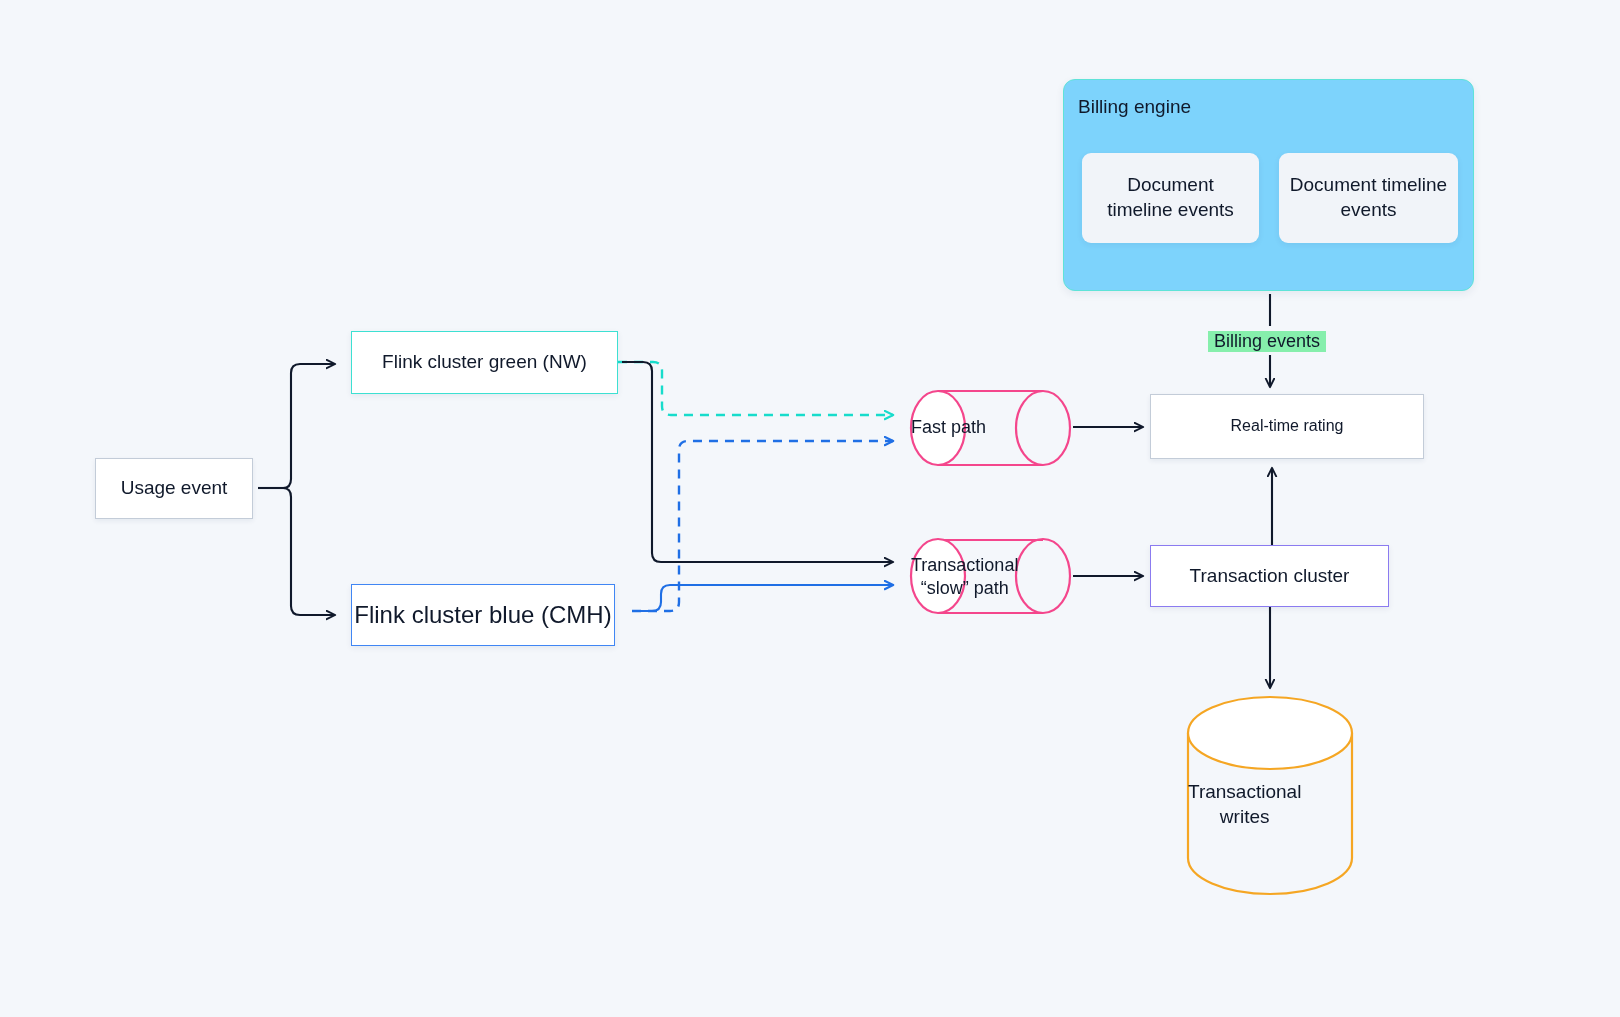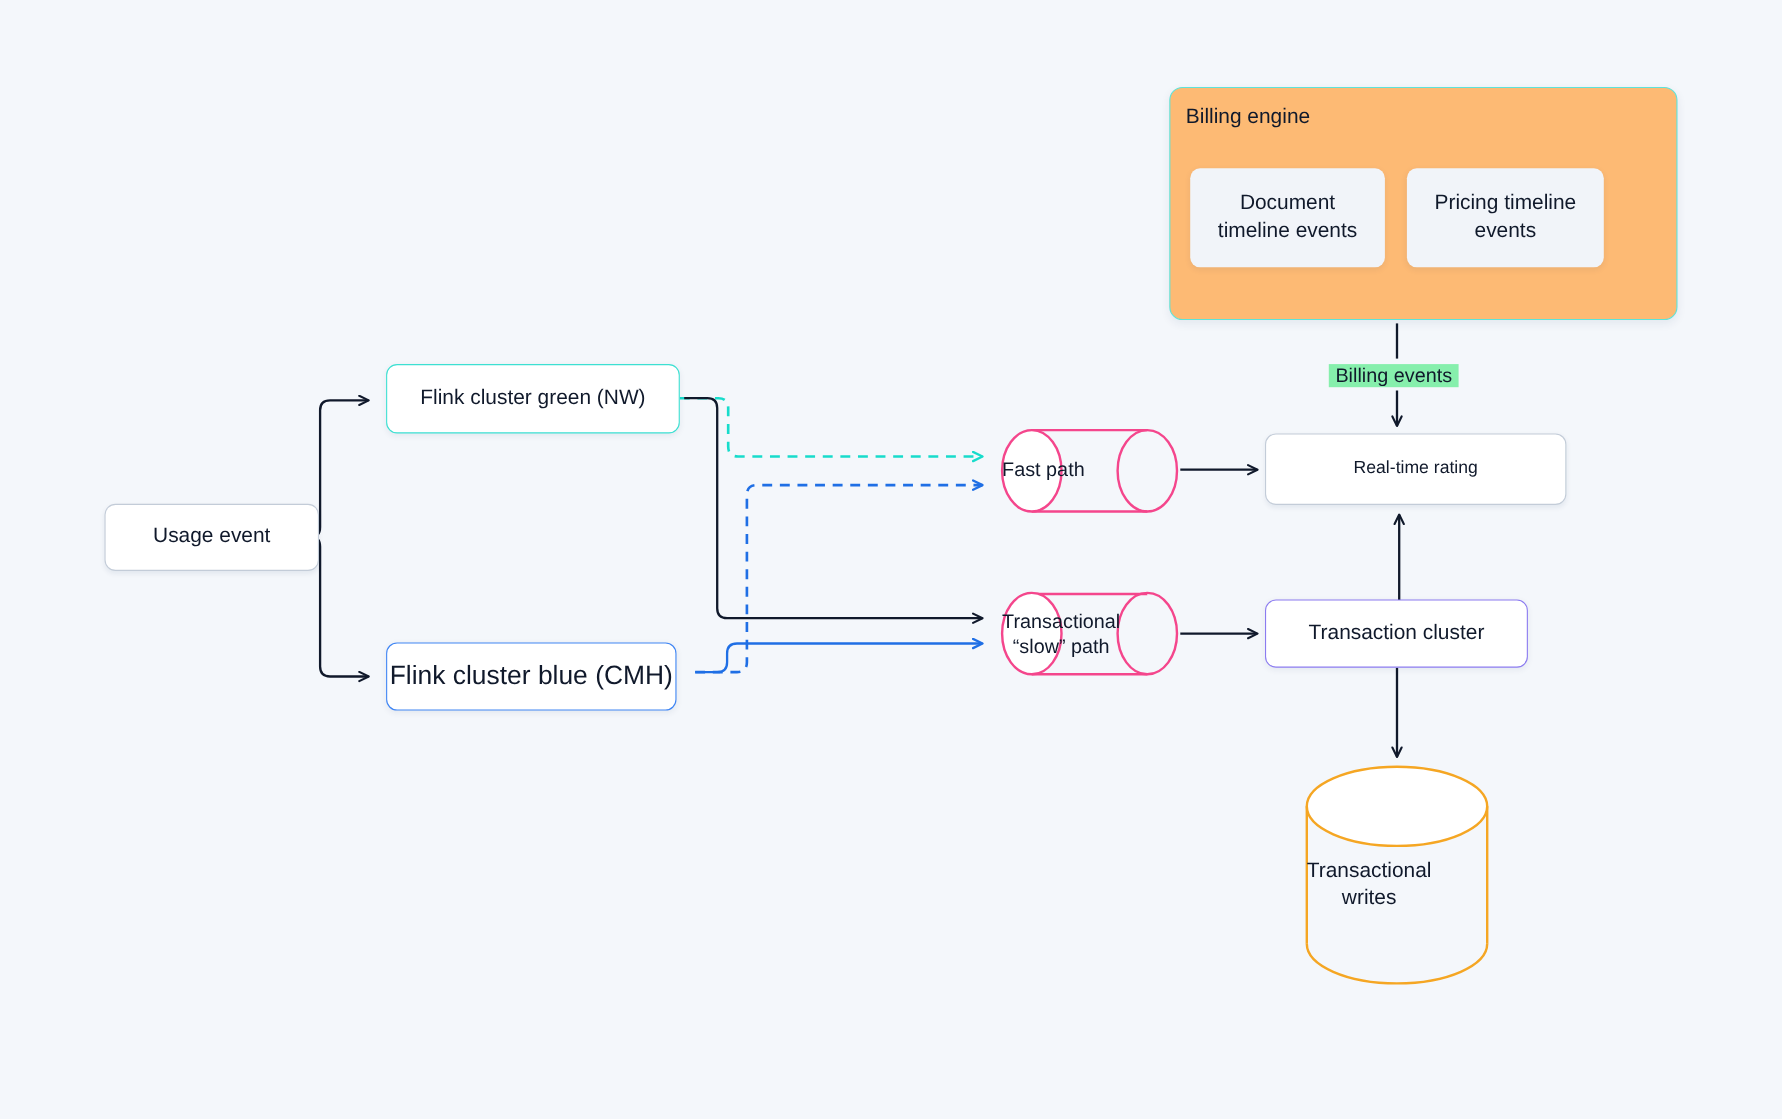--- a/index.html
+++ b/index.html
@@ -29,21 +29,21 @@
     pointer-events: none;
   }
   .node {
     position: absolute;
     box-sizing: border-box;
     display: flex;
     align-items: center;
     justify-content: center;
     text-align: center;
     background: #ffffff;
-    border-radius: 10px;
+    border-radius: 0;
     line-height: 1.28;
     white-space: pre-line;
   }
 
   
   .box-neutral {
     border: 1.6px solid #c3ccd8;
     box-shadow: 0 2px 5px rgba(20,40,80,0.07);
   }
   .box-teal {
@@ -57,24 +57,24 @@
   .box-violet {
     border: 1.8px solid #8b7bf0;
     box-shadow: 0 2px 6px rgba(20,40,80,0.07);
   }
 
   
   #billing-engine {
     position: absolute;
     left: 1063px;
     top: 79px;
-    width: 462px;
+    width: 411px;
     height: 212px;
     box-sizing: border-box;
-    background: #fdba74;
+    background: #7dd3fc;
     border: 1.8px solid #5fe3d8;
     border-radius: 12px;
     box-shadow: 0 3px 9px rgba(20,40,80,0.07);
     text-decoration: underline;
   }
   #billing-engine-title {
     position: absolute;
     left: 14px;
     top: 16px;
     font-size: 19px;
@@ -189,21 +189,21 @@
     </g>
 
     <g>
       <path d="M1188,733 L1188,858" fill="none" stroke="#f5a623" stroke-width="2.2"></path>
       <path d="M1352,733 L1352,858" fill="none" stroke="#f5a623" stroke-width="2.2"></path>
       <path d="M1188,858 a82,36 0 0 0 164,0" fill="none" stroke="#f5a623" stroke-width="2.2"></path>
       <ellipse cx="1270" cy="733" rx="82" ry="36" fill="#ffffff" stroke="#f5a623" stroke-width="2.2"></ellipse>
     </g>
   </svg>
 
-  <div class="node box-neutral" style="left:95px; top:458px; width:195px; height:61px; font-size:19px;">
+  <div class="node box-neutral" style="left:95px; top:458px; width:158px; height:61px; font-size:19px;">
     <span>Usage event</span>
   </div>
 
   <div class="node box-teal" style="left:351px; top:331px; width:267px; height:63px; font-size:19px;">
     <span>Flink cluster green (NW)</span>
   </div>
 
   <div class="node box-blue" style="left:351px; top:584px; width:264px; height:62px; font-size:24px;">
     <span>Flink cluster blue (CMH)</span>
   </div>
@@ -236,18 +236,18 @@
 
   <div id="billing-engine">
     <div id="billing-engine-title">Billing engine</div>
 
     <div class="subcard" style="left:18px; top:73px; width:177px; height:90px;">
       <span>Document
 timeline events</span>
     </div>
 
     <div class="subcard" style="left:215px; top:73px; width:179px; height:90px;">
-      <span>Pricing timeline
+      <span>Document timeline
 events</span>
     </div>
   </div>
 
 </div>
 
 </body></html>

